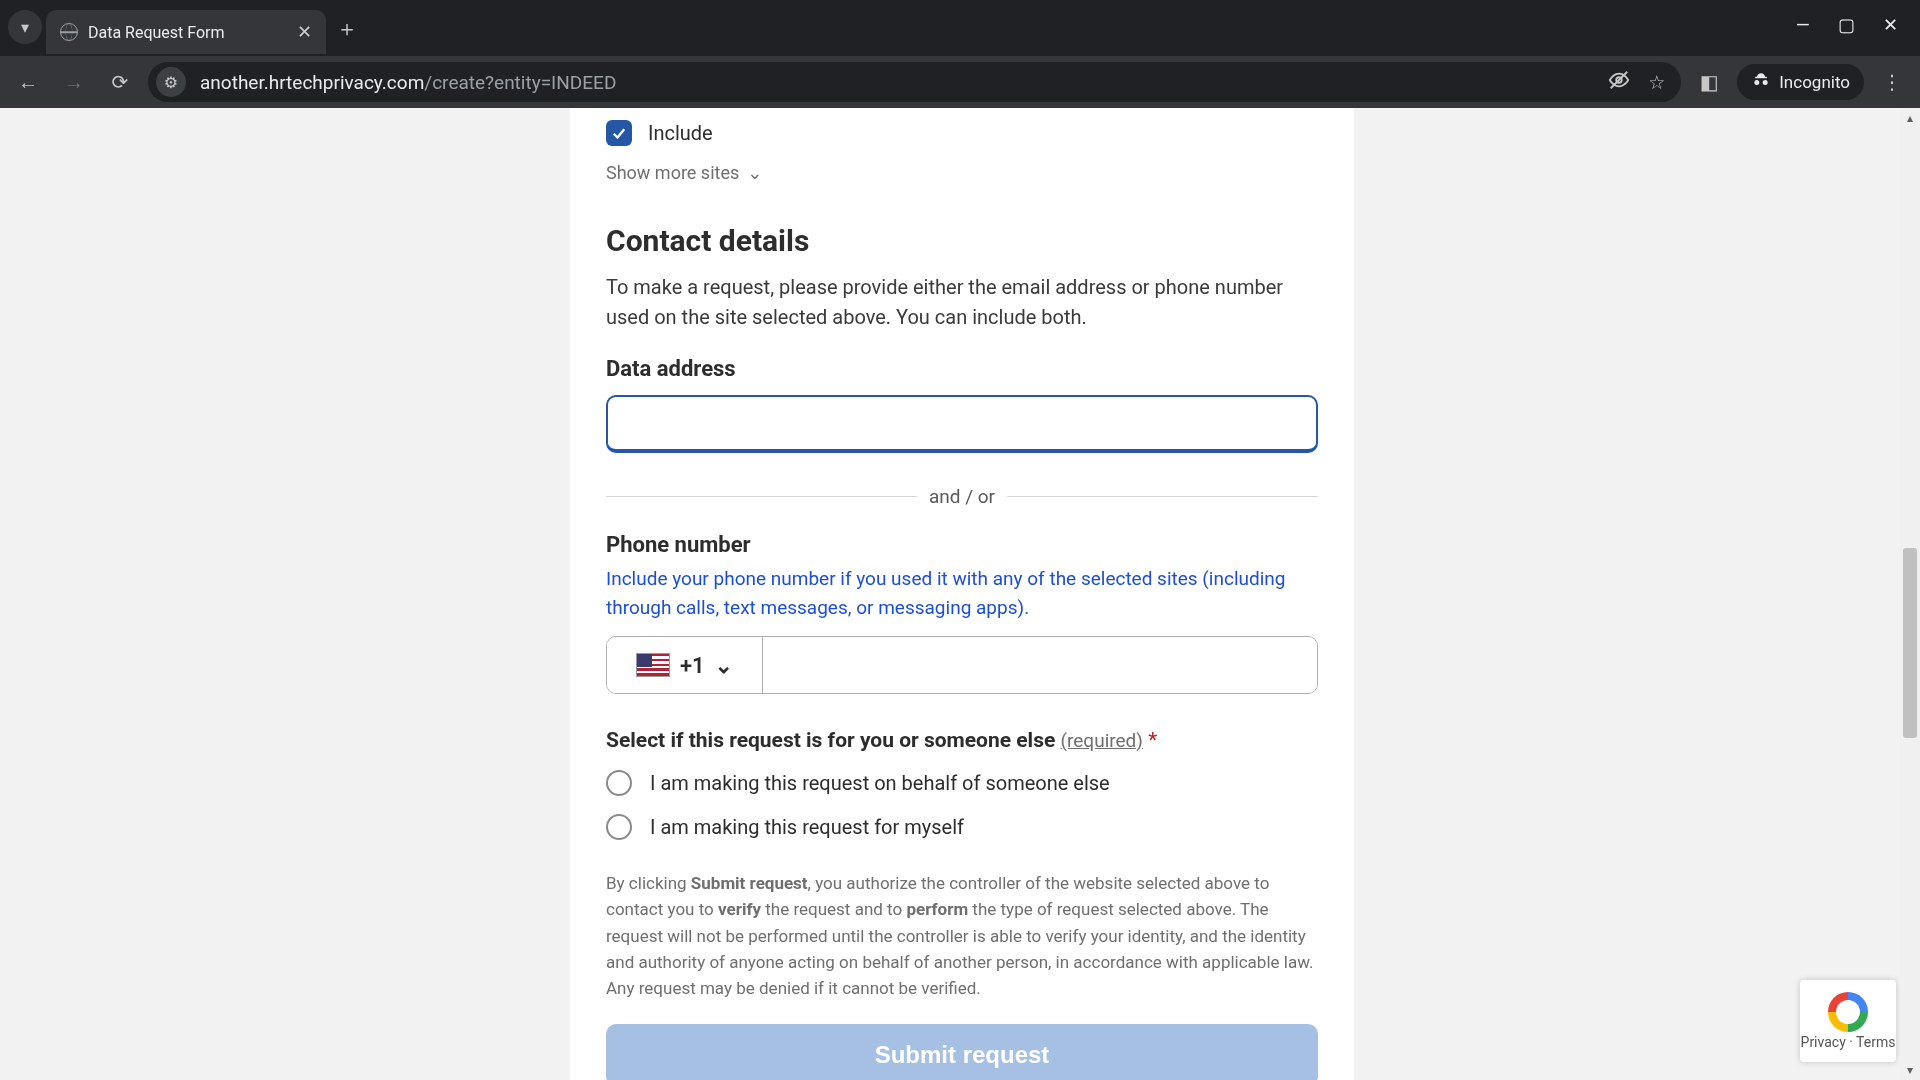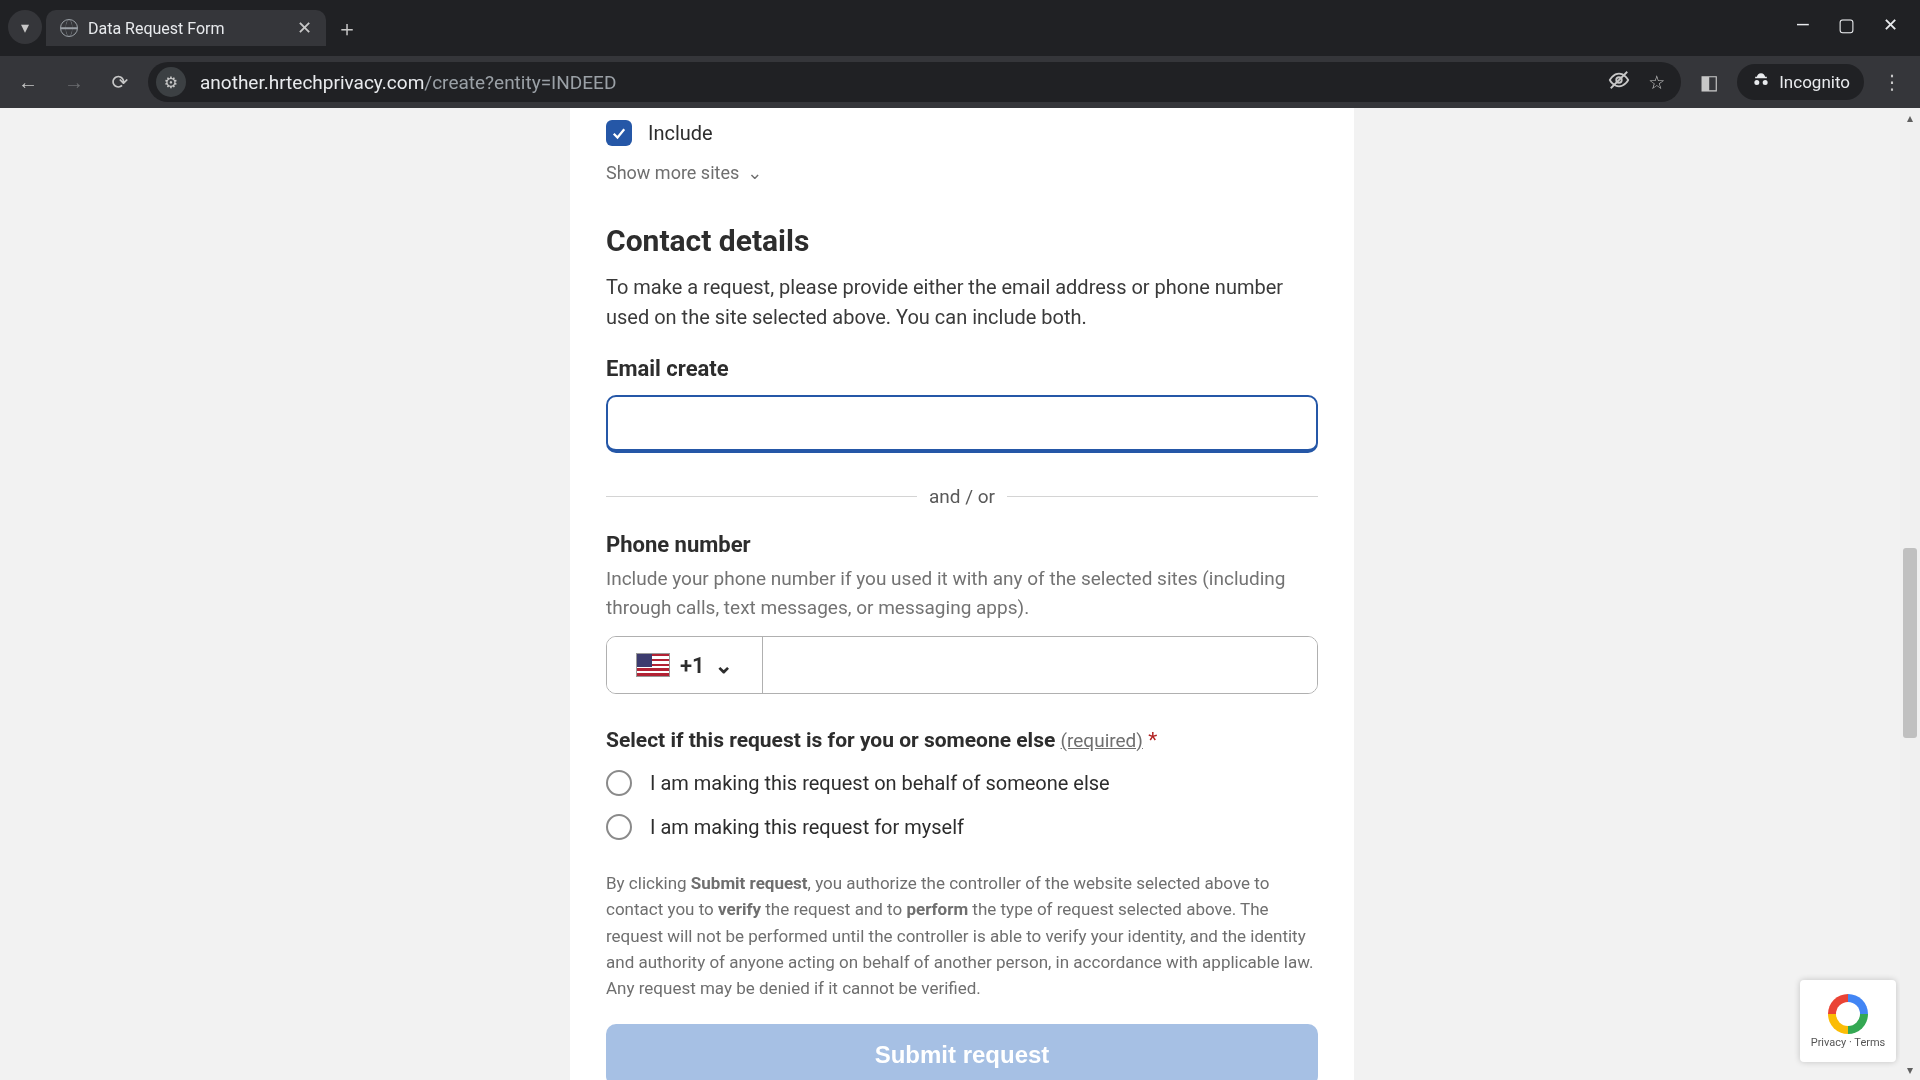--- a/index.html
+++ b/index.html
@@ -20,21 +20,21 @@
   .tab-dropdown-btn {
     width: 34px; height: 34px;
     margin: 10px 4px 0 8px;
     background: #35363a;
     border-radius: 50%;
     display: flex; align-items: center; justify-content: center;
     color: #c7c7c7;
   }
   .tab {
     margin-top: 10px;
-    height: 36px;
+    height: 44px;
     background: #35363a;
     border-radius: 10px 10px 0 0;
     display: flex;
     align-items: center;
     padding: 0 14px 0 14px;
     min-width: 280px;
     color: #e8eaed;
     font-size: 16px;
     gap: 10px;
   }
@@ -212,21 +212,21 @@
     margin-top:32px;
     display:flex; align-items:center; gap:12px;
     color:#595959;
     font-size:19px;
   }
   .divider-row .line { flex:1; height:1px; background:#d4d4d4; }
   .helper {
     margin-top:8px;
     font-size:19px;
     line-height:1.5;
-    color:#737373;
+    color:#1d4ed8;
   }
   .phone-row {
     margin-top:14px;
     display:flex;
     height:58px;
     border:1px solid #b0b0b0;
     border-radius:10px;
     overflow:hidden;
   }
   .country-btn {
@@ -297,21 +297,21 @@
   }
   .recaptcha .shield {
     width:40px;height:40px;
     background: conic-gradient(#4285f4 0 90deg, #34a853 90deg 180deg, #fbbc05 180deg 270deg, #ea4335 270deg 360deg);
     border-radius:50%;
     position:relative;
   }
   .recaptcha .shield::after{
     content:""; position:absolute; inset:8px; background:#fff; border-radius:50%;
   }
-  .recaptcha .t1 { font-size:11px; color:#555; }
+  .recaptcha .t1 { font-size:14px; color:#555; }
   .chev { display:inline-block; }
 </style>
 </head>
 <body>
 
 <div class="titlebar">
   <div class="tab-dropdown-btn">
     <span class="chev">▾</span>
   </div>
   <div class="tab">
@@ -376,21 +376,21 @@
       </div>
 
       <div class="show-more">
         <span>Show more sites</span>
         <span class="chev">⌄</span>
       </div>
 
       <h2 class="section-title">Contact details</h2>
       <p class="section-desc">To make a request, please provide either the email address or phone number used on the site selected above. You can include both.</p>
 
-      <div class="field-label">Email create</div>
+      <div class="field-label">Data address</div>
       <input class="email-input" type="text" value="" style="">
 
       <div class="divider-row">
         <div class="line"></div>
         <span>and / or</span>
         <div class="line"></div>
       </div>
 
       <div class="field-label" style="margin-top:24px">Phone number</div>
       <p class="helper">Include your phone number if you used it with any of the selected sites (including through calls, text messages, or messaging apps).</p>

